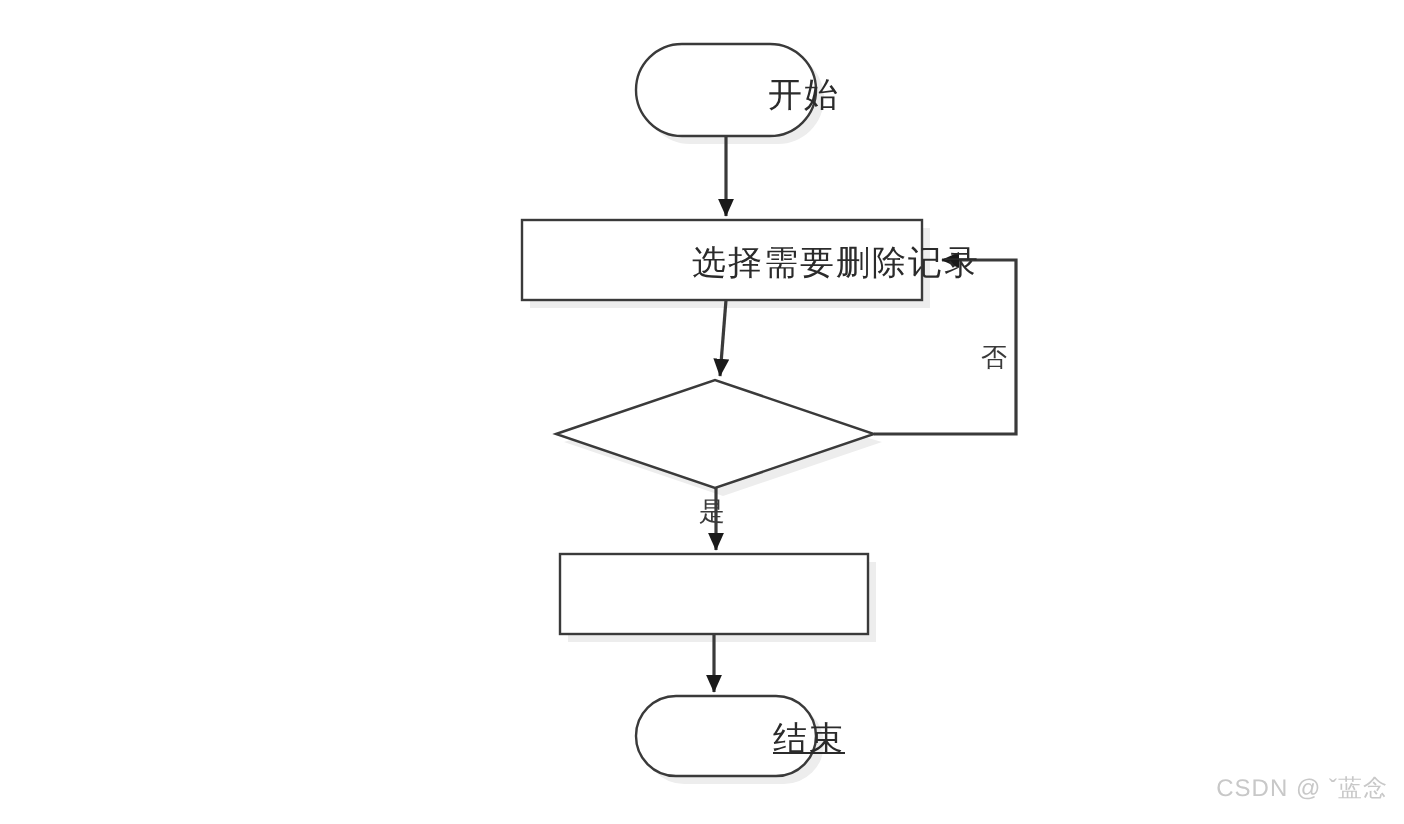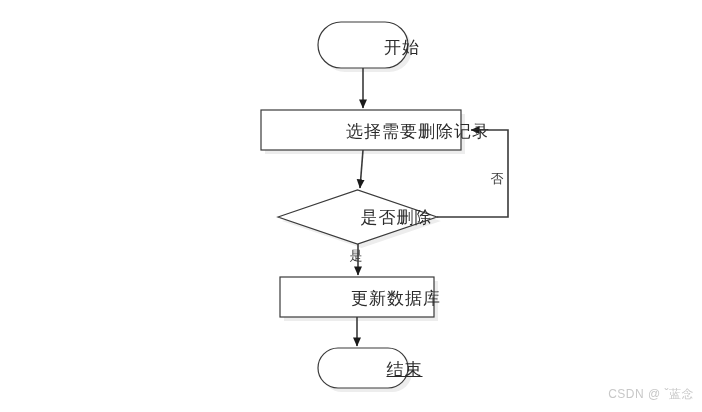--- a/index.html
+++ b/index.html
@@ -96,23 +96,21 @@
       <line x1="358" y1="244" x2="358" y2="275" marker-end="url(#arrowhead)"></line>
       <line x1="357" y1="317" x2="357" y2="346" marker-end="url(#arrowhead)"></line>
       <path d="M 437,217 L 508,217 L 508,130 L 471,130" marker-end="url(#arrowhead)"></path>
     </g>
   </svg>
 
   <div class="node-label" style="left:318px; top:36px; width:90px;">开始</div>
 
   <div class="node-label" style="left:261px; top:120px; width:236px;">选择需要删除记录</div>
 
-  <div class="node-label" style="left:278px; top:206px; width:159px;">是否删除</div>
 
-  <div class="node-label" style="left:280px; top:287px; width:154px;">更新数据库</div>
 
   <div class="node-label" style="left:318px; top:358px; width:95px;text-decoration:underline;">结束</div>
 
   <div class="edge-label" style="left:344px; top:247px; width:24px;">是</div>
 
   <div class="edge-label" style="left:485px; top:170px; width:24px;">否</div>
 
   <div id="watermark">CSDN @ ˇ蓝念</div>
 
 </div>

